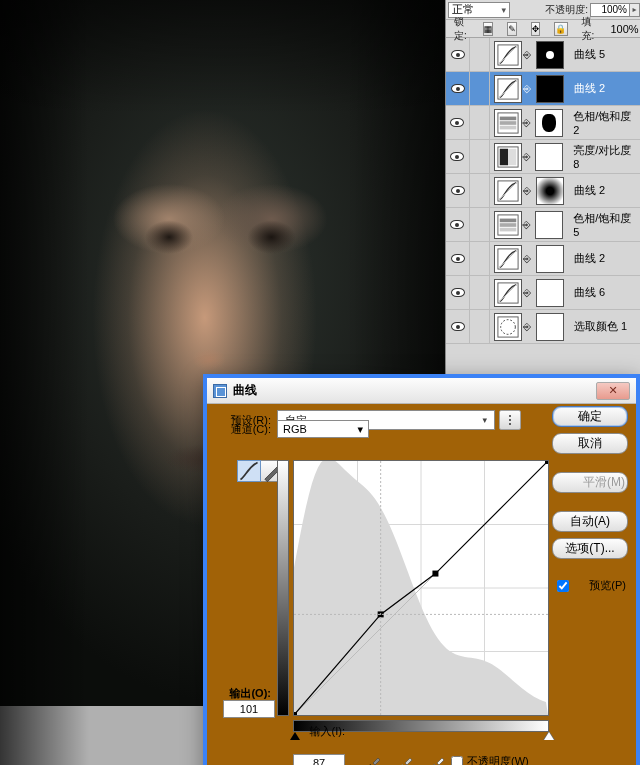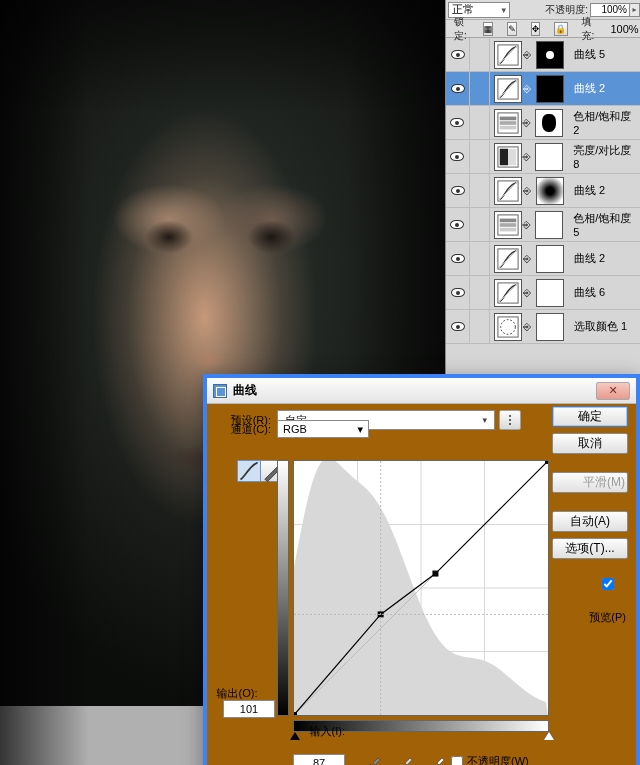--- a/index.html
+++ b/index.html
@@ -81,36 +81,36 @@
   .curvebox .grid line { stroke:#d8d8d8; stroke-width:1; }
   .curvebox .diag { stroke:#bcbcbc; stroke-width:1; }
   .curvebox .curve { stroke:#000; stroke-width:1.2; fill:none;}
   .curvebox .pt { fill:#000; }
   .vbar { position:absolute; left:70px; top:56px; width:12px; height:256px; background:linear-gradient(180deg,#fff,#000); border:1px solid #666;}
   .hbar { position:absolute; left:86px; top:316px; width:256px; height:12px; background:linear-gradient(90deg,#000,#fff); border:1px solid #666;}
   .slider-tri { position:absolute; width:0;height:0;border-left:5px solid transparent;border-right:5px solid transparent;}
   .tri-black{ border-bottom:8px solid #000; left:83px; top:328px;}
   .tri-white{ border-bottom:8px solid #fff; left:337px; top:328px;}
   .tri-white-outline{position:absolute;left:336px;top:327px;width:0;height:0;border-left:6px solid transparent;border-right:6px solid transparent;border-bottom:9px solid #666;}
-  .output-lbl { position:absolute; left:2px; top:282px; text-align:center; width:56px;}
+  .output-lbl { position:absolute; left:8px; top:282px; text-align:right; width:56px;font-weight:bold;}
   .output-val { position:absolute; left:16px; top:296px; width:52px; height:18px; border:1px solid #8a8a8a; background:#fff; text-align:center; line-height:16px;}
   .input-lbl { position:absolute; left:86px; top:320px; width:52px; text-align:right;}
   .input-val { position:absolute; left:86px; top:350px; width:52px; height:18px; border:1px solid #8a8a8a; background:#fff; text-align:center; line-height:16px;}
   .eyedrops { position:absolute; left:156px; top:346px; display:flex; gap:10px;}
   .eyedrop { width:22px; height:22px; display:flex; align-items:flex-end; justify-content:center;}
   .eyedrop svg { width:18px; height:18px; }
   .showclip { position:absolute; left:244px; top:350px; display:flex; align-items:center; gap:4px;}
   .showclip input { width:12px; height:12px; margin:0;}
   
   .btncol { position:absolute; right:8px; top:2px; width:76px; display:flex; flex-direction:column; gap:6px; }
-  .pbtn { height:21px; border:1px solid #8a8a8a; border-radius:2px; background:linear-gradient(#fdfdfd,#e0e0e0); text-align:center; line-height:19px; font-size:12px;}
+  .pbtn { height:21px; border:1px solid #8a8a8a; border-radius:9px; background:linear-gradient(#fdfdfd,#e0e0e0); text-align:center; line-height:19px; font-size:12px;}
   .pbtn.primary { border-color:#4a7ac0; box-shadow:0 0 0 1px #a9c6ea inset;}
   .pbtn.disabled { color:#9a9a9a;padding-left:28px; }
   .gap { height:6px; }
-  .preview-ck { position:absolute; right:10px; top:174px; display:flex; align-items:center; gap:20px;flex-direction:column;}
+  .preview-ck { position:absolute; right:10px; top:174px; display:flex; align-items:center; gap:20px;}
   .preview-ck input{width:12px;height:12px;margin:0;}
 
 </style>
 </head>
 <body>
 
 <div class="canvas">
   <div class="canvas-inner"></div>
   <div class="canvas-hood"></div>
 </div>

